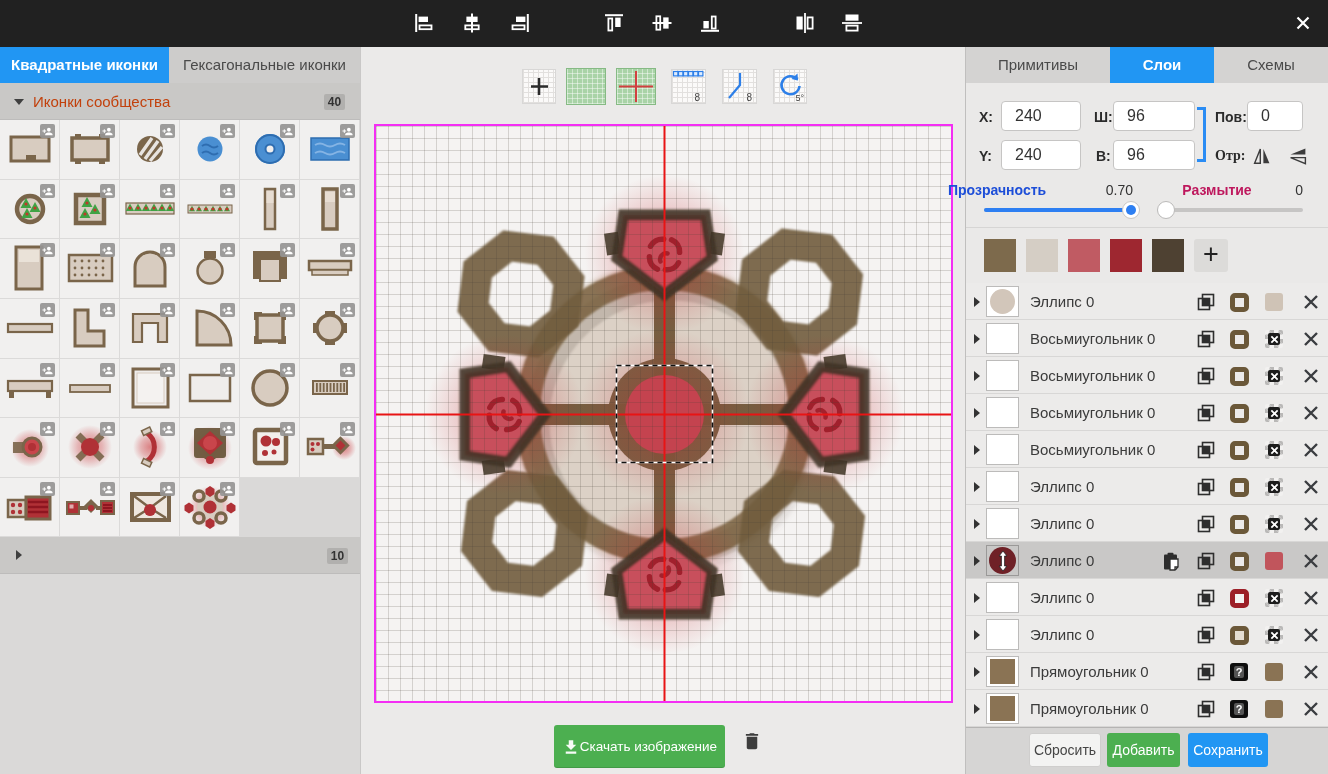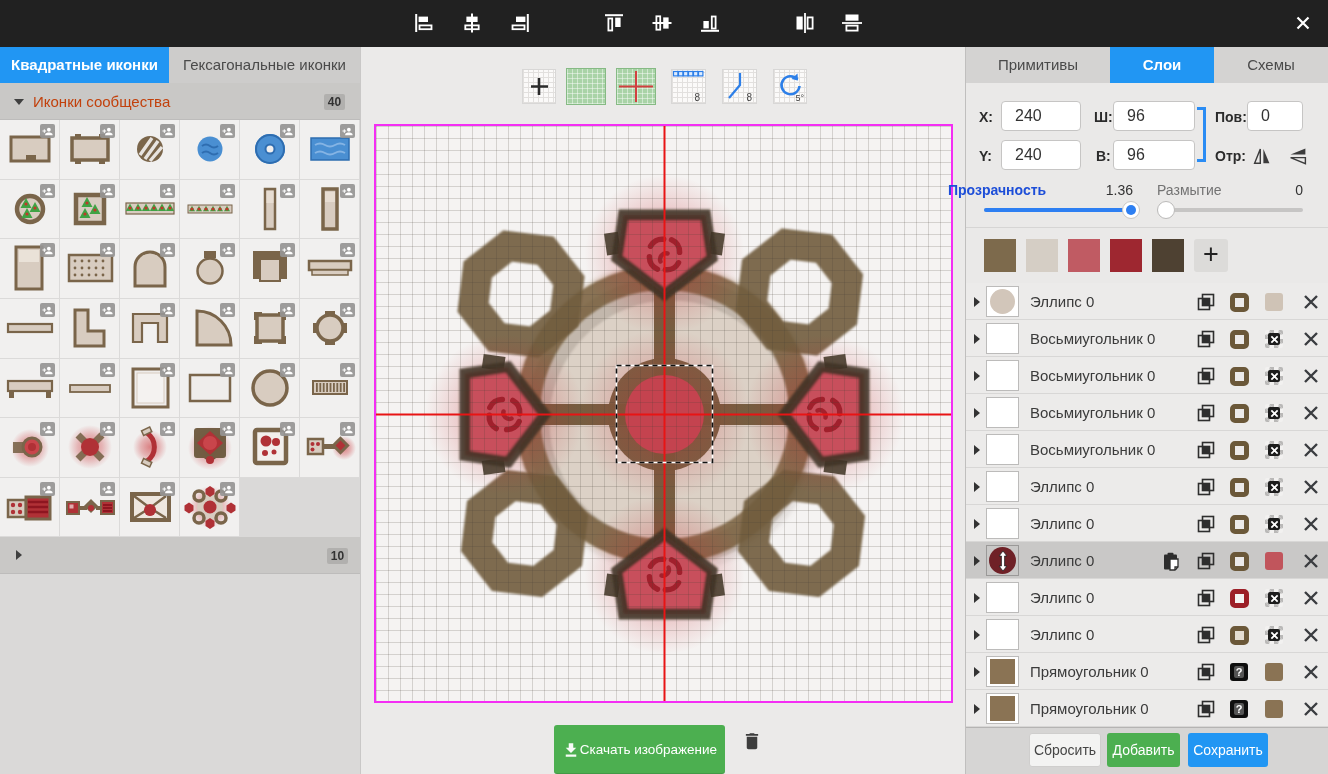--- a/index.html
+++ b/index.html
@@ -773,21 +773,21 @@
           <path d="M-16,-3 A13 13 0 0 1 -6,-14" stroke="#9b1a25" stroke-width="5.5" fill="none" stroke-linecap="round" opacity="0.88" transform="rotate(200)"></path>
           <path d="M-16,-3 A13 13 0 0 1 -6,-14" stroke="#9b1a25" stroke-width="5.5" fill="none" stroke-linecap="round" opacity="0.88" transform="rotate(285)"></path>
           <path d="M-4,7 a6 6 0 0 1 7 -8" stroke="#9b1a25" stroke-width="4.5" fill="none" stroke-linecap="round" opacity="0.85"></path>
         </g>
         <path d="M0.5 0 V575 M0 0.5 H575 M12.5 0 V575 M0 12.5 H575 M24.5 0 V575 M0 24.5 H575 M36.5 0 V575 M0 36.5 H575 M48.5 0 V575 M0 48.5 H575 M60.5 0 V575 M0 60.5 H575 M72.5 0 V575 M0 72.5 H575 M84.5 0 V575 M0 84.5 H575 M96.5 0 V575 M0 96.5 H575 M108.5 0 V575 M0 108.5 H575 M120.5 0 V575 M0 120.5 H575 M132.5 0 V575 M0 132.5 H575 M144.5 0 V575 M0 144.5 H575 M156.5 0 V575 M0 156.5 H575 M168.5 0 V575 M0 168.5 H575 M180.5 0 V575 M0 180.5 H575 M192.5 0 V575 M0 192.5 H575 M204.5 0 V575 M0 204.5 H575 M216.5 0 V575 M0 216.5 H575 M228.5 0 V575 M0 228.5 H575 M240.5 0 V575 M0 240.5 H575 M252.5 0 V575 M0 252.5 H575 M264.5 0 V575 M0 264.5 H575 M276.5 0 V575 M0 276.5 H575 M288.5 0 V575 M0 288.5 H575 M300.5 0 V575 M0 300.5 H575 M312.5 0 V575 M0 312.5 H575 M324.5 0 V575 M0 324.5 H575 M336.5 0 V575 M0 336.5 H575 M348.5 0 V575 M0 348.5 H575 M360.5 0 V575 M0 360.5 H575 M372.5 0 V575 M0 372.5 H575 M384.5 0 V575 M0 384.5 H575 M396.5 0 V575 M0 396.5 H575 M408.5 0 V575 M0 408.5 H575 M420.5 0 V575 M0 420.5 H575 M432.5 0 V575 M0 432.5 H575 M444.5 0 V575 M0 444.5 H575 M456.5 0 V575 M0 456.5 H575 M468.5 0 V575 M0 468.5 H575 M480.5 0 V575 M0 480.5 H575 M492.5 0 V575 M0 492.5 H575 M504.5 0 V575 M0 504.5 H575 M516.5 0 V575 M0 516.5 H575 M528.5 0 V575 M0 528.5 H575 M540.5 0 V575 M0 540.5 H575 M552.5 0 V575 M0 552.5 H575 M564.5 0 V575 M0 564.5 H575 M576.5 0 V575 M0 576.5 H575" stroke="rgba(70,62,55,0.19)" stroke-width="1"></path>
         <path d="M288.5 0 V575 M0 288.5 H575" stroke="#e81414" stroke-width="2"></path>
         <rect x="240.5" y="239.5" width="96" height="97" fill="none" stroke="#fff" stroke-width="1.6"></rect>
         <rect x="240.5" y="239.5" width="96" height="97" fill="none" stroke="#111" stroke-width="1.6" stroke-dasharray="5 4"></rect>
       </svg>
     </div>
-    <div style="position:absolute;left:554px;top:725px;width:171px;height:49px;background:#4caf50;border-radius:3px;display:flex;align-items:center;justify-content:center;gap:0;box-shadow:inset 0 -1px 0 rgba(0,0,0,0.12);">
+    <div style="position:absolute;left:554px;top:725px;width:171px;height:43px;background:#4caf50;border-radius:3px;display:flex;align-items:center;justify-content:center;gap:0;box-shadow:inset 0 -1px 0 rgba(0,0,0,0.12);">
       <svg width="18" height="18" viewBox="0 0 24 24">
         <path fill="#fff" d="M19 9h-4V3H9v6H5l7 7 7-7zM5 18v3h14v-3H5z" opacity="0.95"></path>
       </svg>
       <span style="color:#fff;font-size:13.5px;white-space:nowrap;">Скачать изображение</span>
     </div>
     <div style="position:absolute;left:745px;top:731px;width:14px;height:20px;">
       <svg width="14" height="20" viewBox="0 0 16 20">
         <path fill="#3d3d3d" d="M2 17.5c0 1.1.9 2 2 2h8c1.1 0 2-.9 2-2V5H2v12.5zM15 2h-3.8l-1-1H5.8l-1 1H1v2h14V2z"></path>
       </svg>
     </div>
@@ -800,37 +800,37 @@
     <div style="position:absolute;left:979px;top:109px;width:60px;height:18px;font-size:14px;font-weight:bold;color:#2b2b2b;">X:</div>
     <div style="position:absolute;left:1001px;top:101px;width:80px;height:30px;background:#fff;border:1px solid #c6c5c4;border-radius:4px;font-size:16px;color:#333;line-height:28px;padding-left:13px;">240</div>
     <div style="position:absolute;left:1094px;top:109px;width:60px;height:18px;font-size:14px;font-weight:bold;color:#2b2b2b;">Ш:</div>
     <div style="position:absolute;left:1113px;top:101px;width:82px;height:30px;background:#fff;border:1px solid #c6c5c4;border-radius:4px;font-size:16px;color:#333;line-height:28px;padding-left:13px;">96</div>
     <div style="position:absolute;left:979px;top:148px;width:60px;height:18px;font-size:14px;font-weight:bold;color:#2b2b2b;">Y:</div>
     <div style="position:absolute;left:1001px;top:140px;width:80px;height:30px;background:#fff;border:1px solid #c6c5c4;border-radius:4px;font-size:16px;color:#333;line-height:28px;padding-left:13px;">240</div>
     <div style="position:absolute;left:1096px;top:148px;width:60px;height:18px;font-size:14px;font-weight:bold;color:#2b2b2b;">В:</div>
     <div style="position:absolute;left:1113px;top:140px;width:82px;height:30px;background:#fff;border:1px solid #c6c5c4;border-radius:4px;font-size:16px;color:#333;line-height:28px;padding-left:13px;">96</div>
     <div style="position:absolute;left:1215px;top:109px;width:60px;height:18px;font-size:14px;font-weight:bold;color:#2b2b2b;">Пов:</div>
     <div style="position:absolute;left:1247px;top:101px;width:56px;height:30px;background:#fff;border:1px solid #c6c5c4;border-radius:4px;font-size:16px;color:#333;line-height:28px;padding-left:13px;">0</div>
-    <div style="position:absolute;left:1215px;top:148px;width:60px;height:18px;font-size:14px;font-weight:bold;color:#2b2b2b;">Отр:</div>
+    <div style="position:absolute;left:1215px;top:148px;width:60px;height:18px;font-size:14px;font-weight:bold;color:#2b2b2b;font-family:Liberation Serif, serif;">Отр:</div>
     <div style="position:absolute;left:1197px;top:107px;width:9px;height:55px;border-top:3px solid #2a8cf4;border-right:3px solid #2a8cf4;border-bottom:3px solid #2a8cf4;"></div>
     <div style="position:absolute;left:1253px;top:147px;width:18px;height:18px;">
       <svg width="18" height="18" viewBox="0 0 18 18">
         <path d="M7.3 2 V16.3 H1.6 Z" fill="none" stroke="#3c3c3c" stroke-width="1.4"></path>
         <path d="M10.4 2 V16.3 H16.4 Z" fill="#3c3c3c"></path>
       </svg>
     </div>
     <div style="position:absolute;left:1289px;top:147px;width:18px;height:18px;">
       <svg width="18" height="18" viewBox="0 0 18 18">
         <path d="M1.6 7.4 H16.4 V1.4 Z" fill="#3c3c3c"></path>
         <path d="M1.6 10.6 H16.4 V16.6 Z" fill="none" stroke="#3c3c3c" stroke-width="1.4"></path>
       </svg>
     </div>
     <div style="position:absolute;left:948px;top:182px;width:130px;height:17px;font-size:14px;font-weight:bold;color:#1d4ed8;">Прозрачность</div>
-    <div style="position:absolute;left:1090px;top:182px;width:43px;height:17px;font-size:14px;color:#333;text-align:right;">1.36</div>
-    <div style="position:absolute;left:1157px;top:182px;width:120px;height:17px;font-size:14px;font-weight:normal;color:#737373;">Размытие</div>
+    <div style="position:absolute;left:1090px;top:182px;width:43px;height:17px;font-size:14px;color:#333;text-align:right;">0.70</div>
+    <div style="position:absolute;left:1157px;top:182px;width:120px;height:17px;font-size:14px;font-weight:bold;color:#be185d;text-align:center;">Размытие</div>
     <div style="position:absolute;left:1270px;top:182px;width:33px;height:17px;font-size:14px;color:#333;text-align:right;">0</div>
     <div style="position:absolute;left:984px;top:208px;width:156px;height:4px;background:#c6c5c4;border-radius:2px;"></div>
     <div style="position:absolute;left:984px;top:208px;width:147px;height:4px;background:#2d7ff2;border-radius:2px;"></div>
     <div style="position:absolute;left:1122px;top:201px;width:18px;height:18px;background:#fff;border:1px solid #c9c8c7;border-radius:50%;display:flex;align-items:center;justify-content:center;">
       <div style="width:10px;height:10px;background:#2d7ff2;border-radius:50%;"></div>
     </div>
     <div style="position:absolute;left:1157px;top:208px;width:146px;height:4px;background:#c6c5c4;border-radius:2px;"></div>
     <div style="position:absolute;left:1157px;top:201px;width:18px;height:18px;background:#fff;border:1px solid #bbbab9;border-radius:50%;"></div>
     <div style="position:absolute;left:966px;top:227px;width:362px;height:1px;background:#d6d5d4;"></div>
     <div style="position:absolute;left:984px;top:239px;width:32px;height:33px;background:#7d6a4c;"></div>

